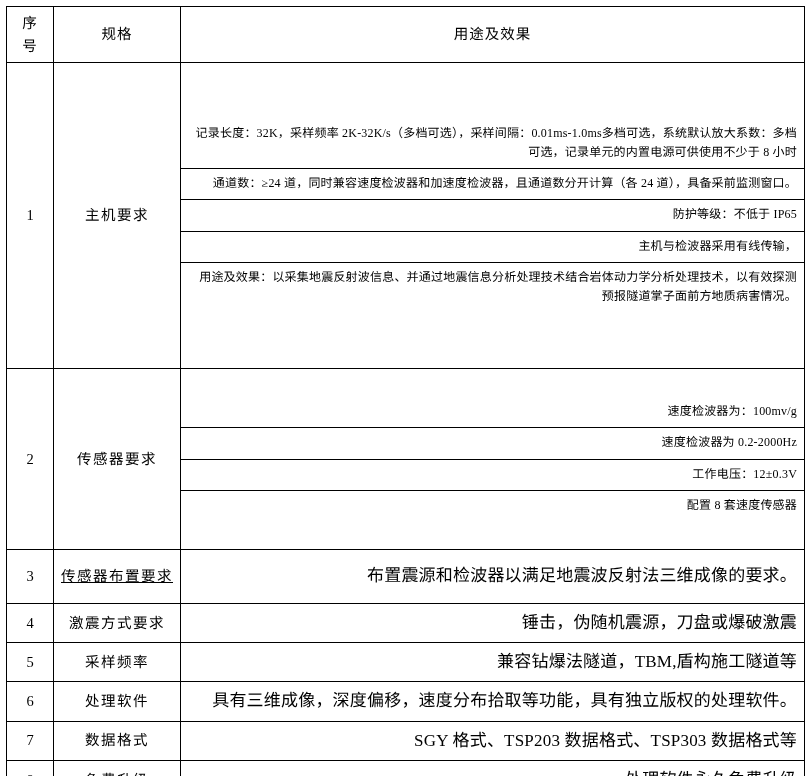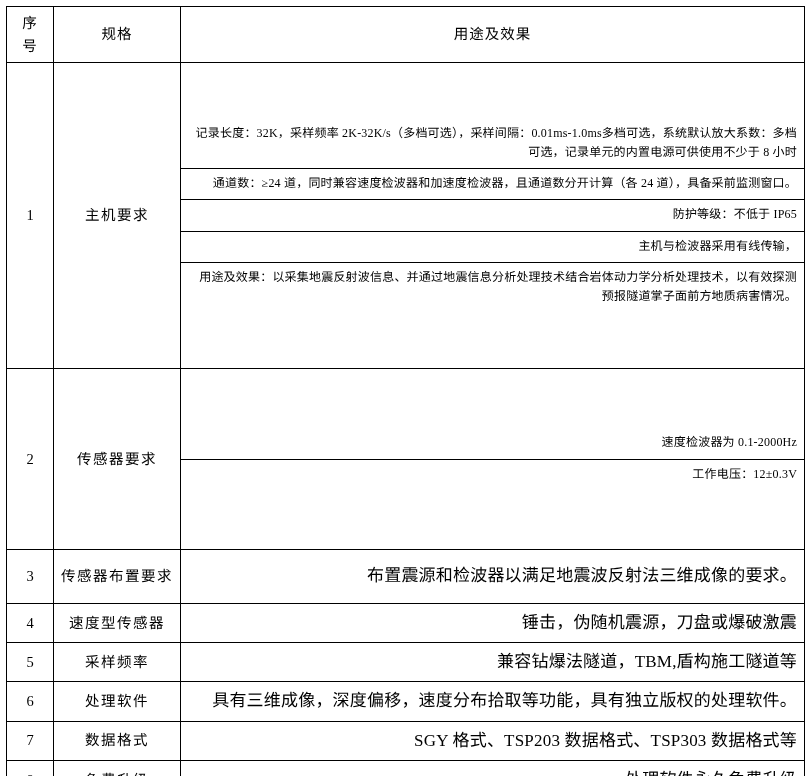--- a/index.html
+++ b/index.html
@@ -106,21 +106,21 @@
     line-height: 1.6;
     letter-spacing: 0.2px;
   }
 
   
   .r-main .idx-cell, .r-main .spec-cell { height: 305px; }
   .r-sensor .idx-cell, .r-sensor .spec-cell { height: 180px; }
   .r-layout .idx-cell, .r-layout .spec-cell { height: 53px; }
   .r-simple .idx-cell, .r-simple .spec-cell { height: 32px; }
 
-  .spec-cell.two-line { line-height: 1.45; }
+  .spec-cell.two-line { line-height: 1.45; text-decoration: underline; }
 </style>
 </head>
 <body>
 
 <div class="page">
   <table class="spec-table">
     <colgroup>
       <col class="c-index">
       <col class="c-spec">
       <col class="c-req">
@@ -163,41 +163,47 @@
         </td>
       </tr>
 
       <tr class="r-sensor">
         <td class="idx-cell">2</td>
         <td class="spec-cell">传感器要求</td>
         <td class="req-cell">
           <table class="sub">
             <tbody>
             <tr>
-              <td>速度检波器为 0.1-2000Hz</td>
+              <td>速度检波器为：100mv/g</td>
+            </tr>
+            <tr>
+              <td>速度检波器为 0.2-2000Hz</td>
             </tr>
             <tr>
               <td>工作电压：12±0.3V</td>
+            </tr>
+            <tr>
+              <td>配置 8 套速度传感器</td>
             </tr>
           </tbody>
             </table>
         </td>
       </tr>
 
       <tr class="r-layout">
         <td class="idx-cell">3</td>
         <td class="spec-cell two-line">传感器布置要求</td>
         <td class="req-cell">
           <div class="plain-req">布置震源和检波器以满足地震波反射法三维成像的要求。</div>
         </td>
       </tr>
 
       <tr class="r-simple">
         <td class="idx-cell">4</td>
-        <td class="spec-cell">速度型传感器</td>
+        <td class="spec-cell">激震方式要求</td>
         <td class="req-cell">
           <div class="plain-req">锤击，伪随机震源，刀盘或爆破激震</div>
         </td>
       </tr>
 
       <tr class="r-simple">
         <td class="idx-cell">5</td>
         <td class="spec-cell">采样频率</td>
         <td class="req-cell">
           <div class="plain-req">兼容钻爆法隧道，TBM,盾构施工隧道等</div>

